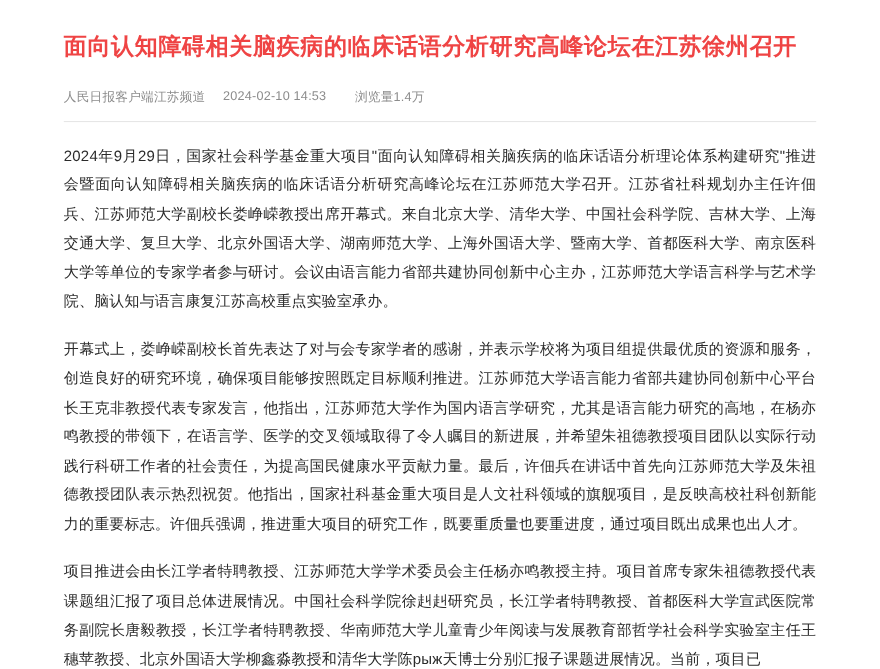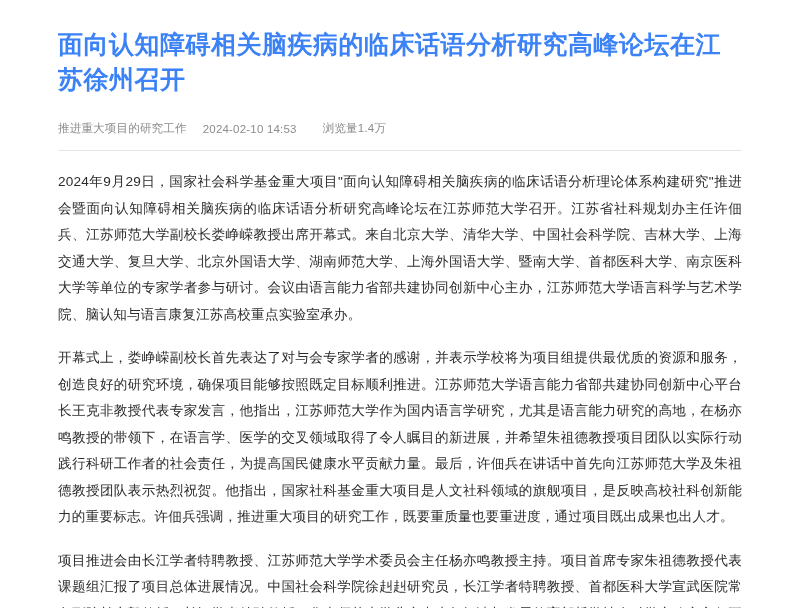--- a/index.html
+++ b/index.html
@@ -15,24 +15,24 @@
     color: #222222;
   }
   .page {
     width: 800px;
     height: 608px;
     box-sizing: border-box;
     padding: 22px 58px 0 58px;
     background: #ffffff;
   }
   .article-title {
-    font-size: 25px;
+    font-size: 21px;
     line-height: 1.38;
     font-weight: bold;
-    color: #3b82f6;
+    color: #ef4444;
     letter-spacing: 0.5px;
     margin: 6px 0 0 0;
     font-family: "Liberation Serif", serif;
   }
   .meta-bar {
     margin-top: 24px;
     display: flex;
     align-items: center;
     font-size: 11.5px;
     color: #8c8c8c;
@@ -67,21 +67,21 @@
   }
 </style>
 </head>
 <body>
 
 <div class="page">
 
   <h1 class="article-title">面向认知障碍相关脑疾病的临床话语分析研究高峰论坛在江苏徐州召开</h1>
 
   <div class="meta-bar">
-    <span class="meta-source">推进重大项目的研究工作</span>
+    <span class="meta-source">人民日报客户端江苏频道</span>
     <span class="meta-date">2024-02-10 14:53</span>
     <span class="meta-views">浏览量1.4万</span>
   </div>
 
   <div class="divider"></div>
 
   <div class="body-copy">
     <p>2024年9月29日，国家社会科学基金重大项目"面向认知障碍相关脑疾病的临床话语分析理论体系构建研究"推进会暨面向认知障碍相关脑疾病的临床话语分析研究高峰论坛在江苏师范大学召开。江苏省社科规划办主任许佃兵、江苏师范大学副校长娄峥嵘教授出席开幕式。来自北京大学、清华大学、中国社会科学院、吉林大学、上海交通大学、复旦大学、北京外国语大学、湖南师范大学、上海外国语大学、暨南大学、首都医科大学、南京医科大学等单位的专家学者参与研讨。会议由语言能力省部共建协同创新中心主办，江苏师范大学语言科学与艺术学院、脑认知与语言康复江苏高校重点实验室承办。</p>
     <p>开幕式上，娄峥嵘副校长首先表达了对与会专家学者的感谢，并表示学校将为项目组提供最优质的资源和服务，创造良好的研究环境，确保项目能够按照既定目标顺利推进。江苏师范大学语言能力省部共建协同创新中心平台长王克非教授代表专家发言，他指出，江苏师范大学作为国内语言学研究，尤其是语言能力研究的高地，在杨亦鸣教授的带领下，在语言学、医学的交叉领域取得了令人瞩目的新进展，并希望朱祖德教授项目团队以实际行动践行科研工作者的社会责任，为提高国民健康水平贡献力量。最后，许佃兵在讲话中首先向江苏师范大学及朱祖德教授团队表示热烈祝贺。他指出，国家社科基金重大项目是人文社科领域的旗舰项目，是反映高校社科创新能力的重要标志。许佃兵强调，推进重大项目的研究工作，既要重质量也要重进度，通过项目既出成果也出人才。</p>
     <p>项目推进会由长江学者特聘教授、江苏师范大学学术委员会主任杨亦鸣教授主持。项目首席专家朱祖德教授代表课题组汇报了项目总体进展情况。中国社会科学院徐赳赳研究员，长江学者特聘教授、首都医科大学宣武医院常务副院长唐毅教授，长江学者特聘教授、华南师范大学儿童青少年阅读与发展教育部哲学社会科学实验室主任王穗苹教授、北京外国语大学柳鑫淼教授和清华大学陈рыж天博士分别汇报子课题进展情况。当前，项目已</p>

